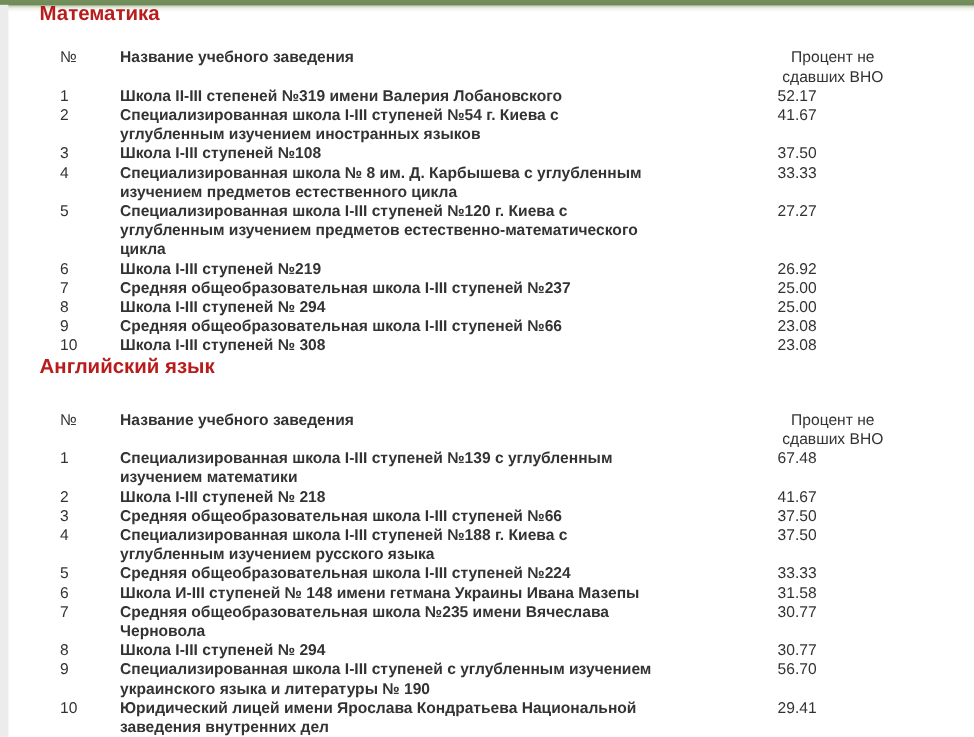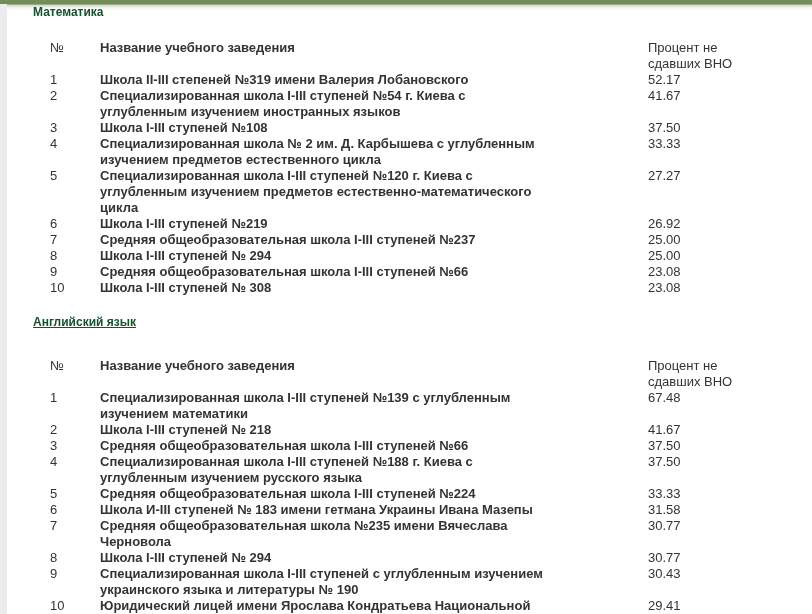--- a/index.html
+++ b/index.html
@@ -27,26 +27,26 @@
     width: 7px; height: 610px;
     background: #ececec;
   }
   .content {
     position: absolute;
     top: 4px; left: 33px;
     width: 762px;
   }
   .section-title {
     margin: 0;
-    font-size: 12px;
+    font-size: 17px;
     font-weight: bold;
-    color: #14532d;
+    color: #b91c1c;
     line-height: 16px;
   }
-  .section-english .section-title { margin-top: 18px; text-decoration: underline; }
+  .section-english .section-title { margin-top: 2px; }
   .results-table {
     border-collapse: collapse;
     table-layout: fixed;
     width: 762px;
   }
   .section-math .results-table { margin-top: 20px; }
   .section-english .results-table { margin-top: 28px; }
   th, td {
     padding: 0;
     text-align: left;
@@ -54,21 +54,21 @@
     font-weight: normal;
     line-height: 16px;
     font-size: 13px;
     color: #333333;
   }
   .col-num { width: 67px; }
   .col-name { width: 548px; }
   .col-percent { width: 147px; }
   th.cell-num, td.cell-num { padding-left: 17px; }
   th.cell-name, td.cell-name { padding-right: 100px; font-weight: bold; }
-  th.cell-percent { padding-right: 55px; }
+  th.cell-percent { padding-right: 55px; text-align: center; }
 </style>
 </head>
 <body>
 
 <div class="top-bar"></div>
 <div class="left-strip"></div>
 
 <div class="content">
 
   <section class="subject-section section-math">
@@ -100,21 +100,21 @@
   </tr>
 
   <tr>
     <td class="cell-num">3</td>
     <td class="cell-name">Школа I-III ступеней №108</td>
     <td class="cell-percent">37.50</td>
   </tr>
 
   <tr>
     <td class="cell-num">4</td>
-    <td class="cell-name">Специализированная школа № 2 им. Д. Карбышева с углубленным изучением предметов естественного цикла</td>
+    <td class="cell-name">Специализированная школа № 8 им. Д. Карбышева с углубленным изучением предметов естественного цикла</td>
     <td class="cell-percent">33.33</td>
   </tr>
 
   <tr>
     <td class="cell-num">5</td>
     <td class="cell-name">Специализированная школа I-III ступеней №120 г. Киева с углубленным изучением предметов естественно-математического цикла</td>
     <td class="cell-percent">27.27</td>
   </tr>
 
   <tr>
@@ -191,40 +191,40 @@
   </tr>
 
   <tr>
     <td class="cell-num">5</td>
     <td class="cell-name">Средняя общеобразовательная школа I-III ступеней №224</td>
     <td class="cell-percent">33.33</td>
   </tr>
 
   <tr>
     <td class="cell-num">6</td>
-    <td class="cell-name">Школа И-III ступеней № 183 имени гетмана Украины Ивана Мазепы</td>
+    <td class="cell-name">Школа И-III ступеней № 148 имени гетмана Украины Ивана Мазепы</td>
     <td class="cell-percent">31.58</td>
   </tr>
 
   <tr>
     <td class="cell-num">7</td>
     <td class="cell-name">Средняя общеобразовательная школа №235 имени Вячеслава Черновола</td>
     <td class="cell-percent">30.77</td>
   </tr>
 
   <tr>
     <td class="cell-num">8</td>
     <td class="cell-name">Школа I-III ступеней № 294</td>
     <td class="cell-percent">30.77</td>
   </tr>
 
   <tr>
     <td class="cell-num">9</td>
     <td class="cell-name">Специализированная школа I-III ступеней с углубленным изучением украинского языка и литературы № 190</td>
-    <td class="cell-percent">30.43</td>
+    <td class="cell-percent">56.70</td>
   </tr>
 
   <tr>
     <td class="cell-num">10</td>
     <td class="cell-name">Юридический лицей имени Ярослава Кондратьева Национальной заведения внутренних дел</td>
     <td class="cell-percent">29.41</td>
   </tr>
 </tbody>
     </table>
   </section>

